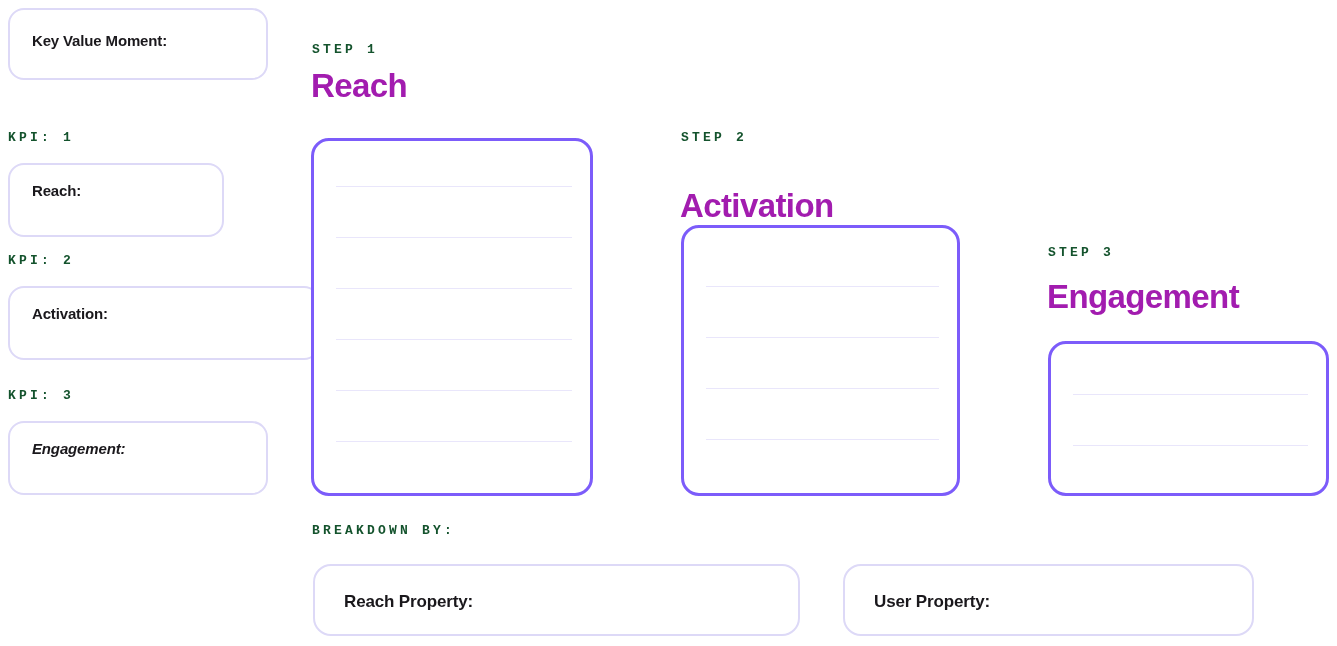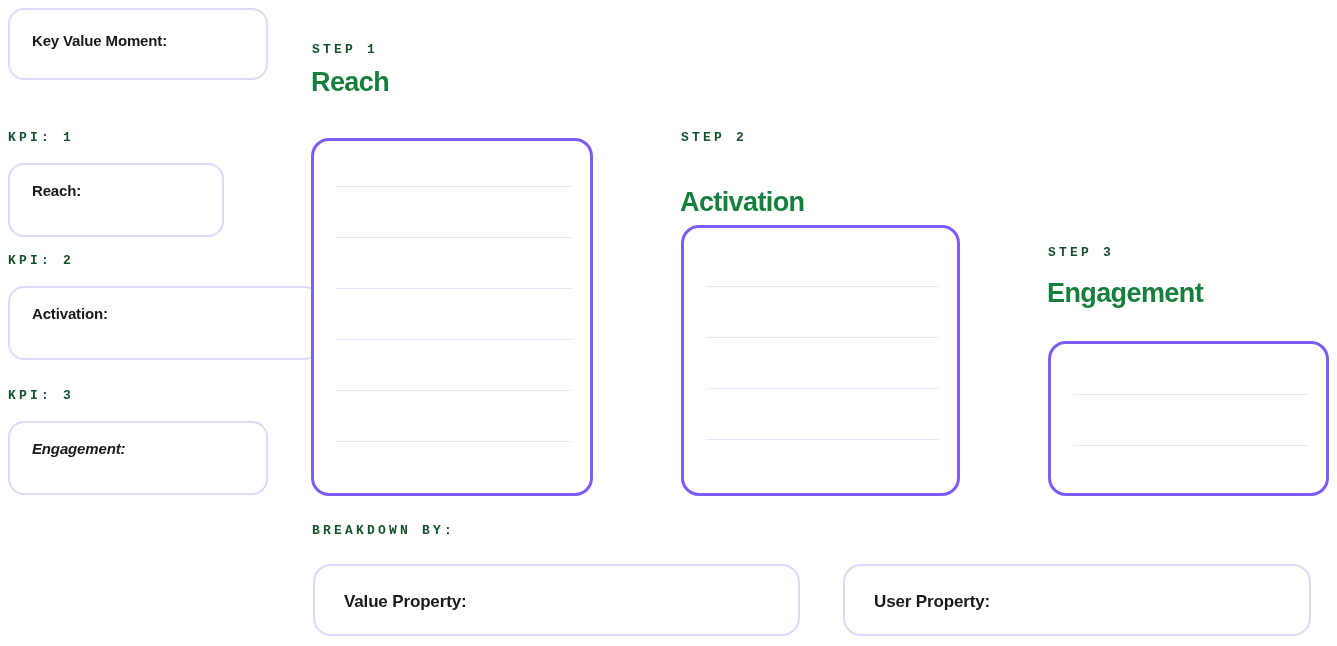--- a/index.html
+++ b/index.html
@@ -33,23 +33,23 @@
     letter-spacing: 3.2px;
     color: #14532d;
     white-space: nowrap;
     line-height: 1;
   }
 
   
   .step-title {
     font-family: "Liberation Sans", sans-serif;
     font-weight: 700;
-    font-size: 27px;
+    font-size: 33px;
     letter-spacing: -0.6px;
-    color: #15803d;
+    color: #a21caf;
     line-height: 1;
     white-space: nowrap;
   }
 
   
   .card-light {
     background: #ffffff;
     border: 2px solid #ddd9f7;
     border-radius: 14px;
   }
@@ -134,20 +134,20 @@
   <div class="abs step-title" style="left:1047px; top:280px;">Engagement</div>
 
   <div class="abs card-purple" style="left:1048px; top:341px; width:281px; height:155px;">
     <div class="rule" style="left:22px; top:50px;  width:235px;"></div>
     <div class="rule" style="left:22px; top:101px; width:235px;"></div>
   </div>
 
   <div class="abs mono-label" style="left:312px; top:524px;">BREAKDOWN BY:</div>
 
   <div class="abs card-light" style="left:313px; top:564px; width:487px; height:72px; border-radius:18px;">
-    <span class="card-label big" style="left:29px; top:26px;">Value Property:</span>
+    <span class="card-label big" style="left:29px; top:26px;">Reach Property:</span>
   </div>
 
-  <div class="abs card-light" style="left:843px; top:564px; width:468px; height:72px; border-radius:18px;">
+  <div class="abs card-light" style="left:843px; top:564px; width:411px; height:72px; border-radius:18px;">
     <span class="card-label big" style="left:29px; top:26px;">User Property:</span>
   </div>
 
 </div>
 
 </body></html>

